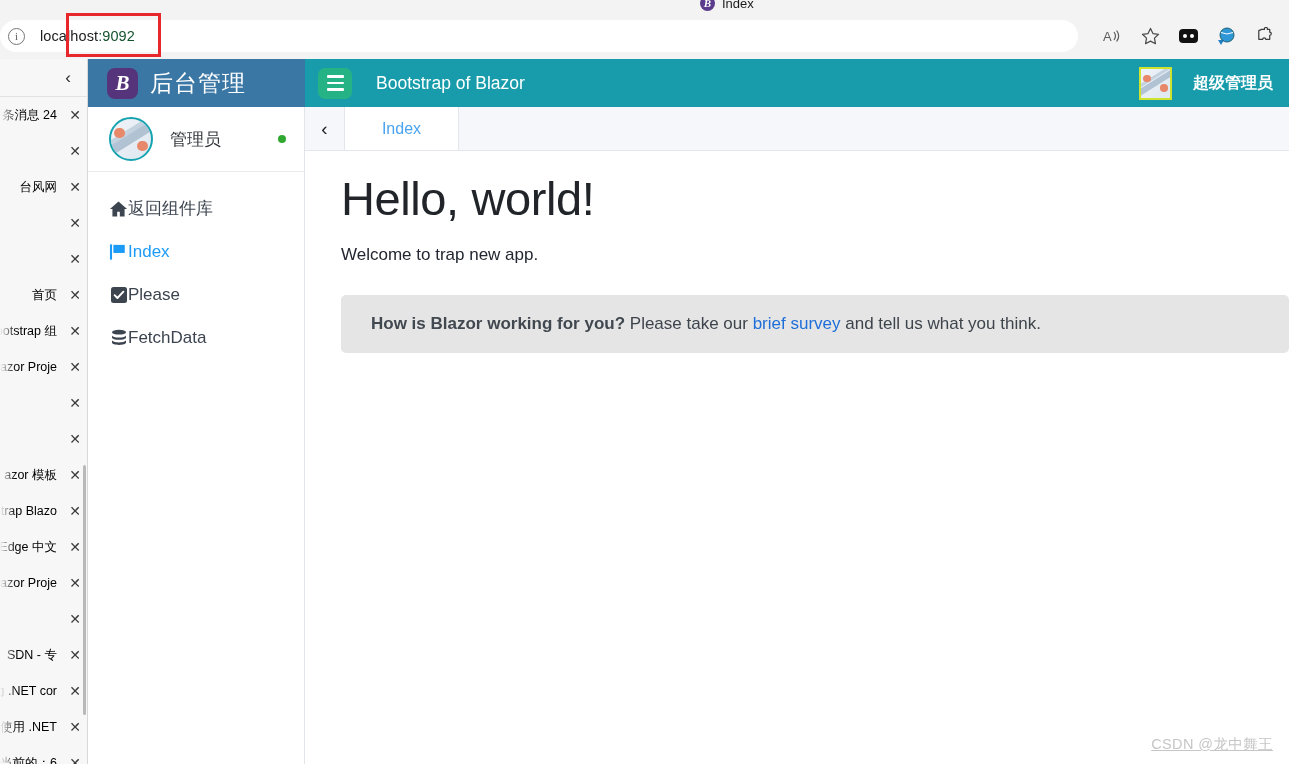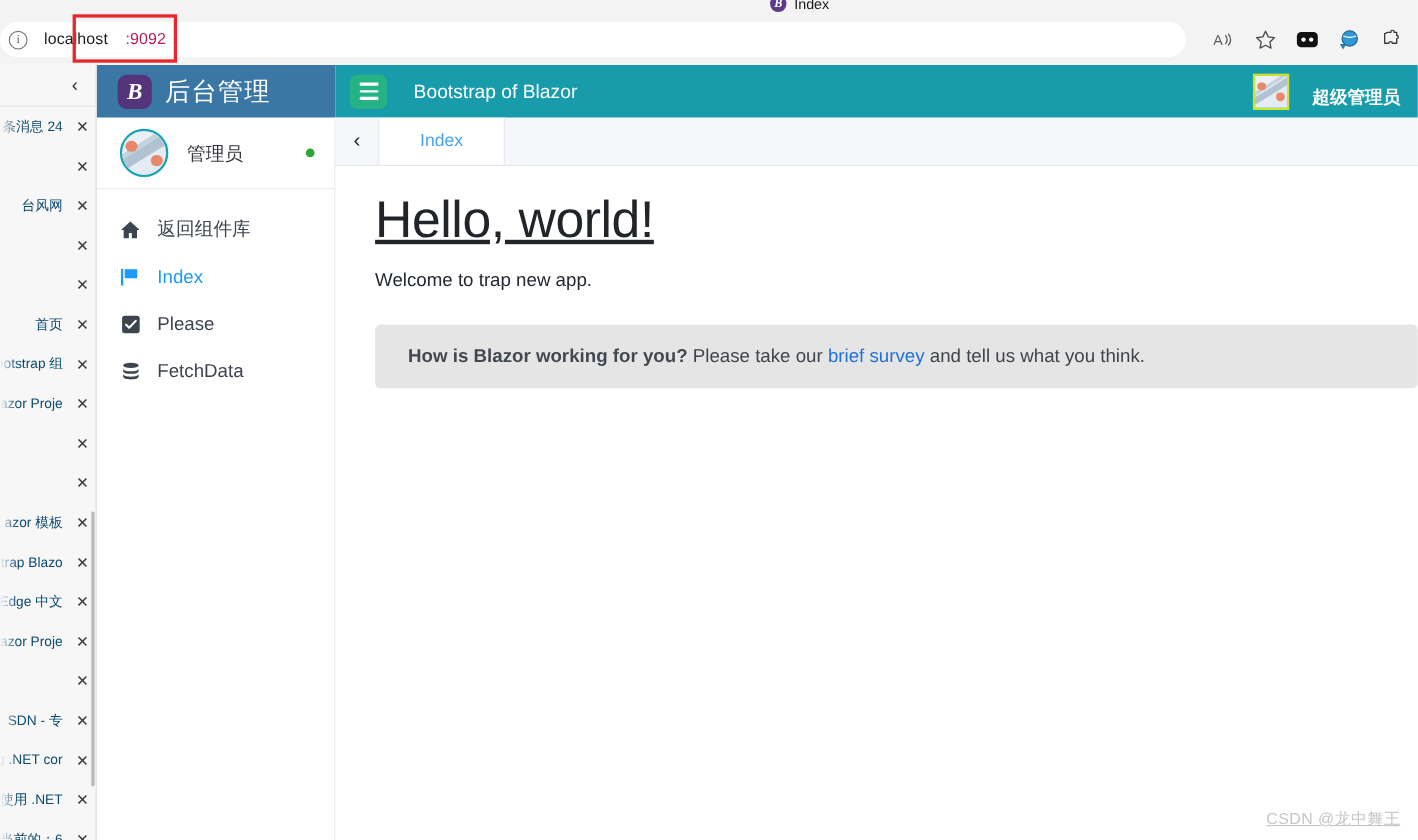--- a/index.html
+++ b/index.html
@@ -44,21 +44,21 @@
     width: 17px; height: 17px; border-radius: 50%;
     border: 1.4px solid #767676; color: #5d5d5d;
     font-size: 11px; font-family: "Liberation Serif", serif;
     display: flex; align-items: center; justify-content: center;
     flex: none;
   }
   .url-text {
     margin-left: 15px; font-size: 14.5px; color: #1b1b1b;
     letter-spacing: .1px;
   }
-  .url-text .port { color: #be185d; padding-left: 16px; }
+  .url-text .port { color: #14532d; }
 
   .tb-icons {
     position: absolute; right: 6px; top: 6px; height: 32px;
     display: flex; align-items: center; gap: 0px;
   }
   .tb-btn {
     width: 38px; height: 32px;
     display: flex; align-items: center; justify-content: center;
   }
   .ext-black {
@@ -83,21 +83,21 @@
     height: 38px; display: flex; align-items: center; justify-content: flex-end;
     padding-right: 16px;
     border-bottom: 1px solid #e2e2e2;
   }
   .chev-left-small { font-size: 17px; color: #2b2b2b; line-height: 1; }
   .vtab-row {
     height: 36px; display: flex; align-items: center;
     padding-left: 0px; gap: 4px; position: relative;
   }
   .vtab-label {
-    flex: 1; font-size: 12.5px; color: #0c4a6e;
+    flex: 1; font-size: 12.5px; color: #000000;
     white-space: nowrap; overflow: hidden; text-align: right;
     direction: rtl; padding-right: 2px;
     -webkit-mask-image: linear-gradient(to right, transparent 0, #000 16px);
             mask-image: linear-gradient(to right, transparent 0, #000 16px);
   }
   .vtab-close {
     width: 24px; flex: none; text-align: center;
     font-size: 14px; color: #3a3a3a;
   }
   .vtabs-scrollbar {
@@ -129,21 +129,21 @@
     padding: 0 16px 0 13px;
   }
   .ham {
     width: 34px; height: 31px; border-radius: 7px; background: #25b385;
     display: flex; flex-direction: column; align-items: center; justify-content: center;
     gap: 4px; flex: none;
   }
   .ham span { display: block; width: 17px; height: 2.6px; background: #fff; border-radius: 1px; }
   .topbar-title { color: #fff; font-size: 17.5px; margin-left: 24px; }
   .topbar-spacer { flex: 1; }
-  .user-box { display: flex; align-items: flex-end; gap: 21px; font-family: Liberation Serif, serif; }
+  .user-box { display: flex; align-items: center; gap: 21px; font-family: Liberation Serif, serif; }
   .user-name { color: #fff; font-size: 16px; font-weight: bold; }
 
   
   .ava {
     position: relative; background: linear-gradient(135deg,#eef3f8 0%,#dfe8f0 100%);
     overflow: hidden;
   }
   .ava .band {
     position: absolute; left: -20%; top: 38%; width: 140%; height: 22%;
     background: #9fb4c8; transform: rotate(-32deg); opacity: .75;
@@ -176,21 +176,21 @@
   }
   .ava-side {
     width: 44px; height: 44px; border-radius: 50%;
     border: 2px solid #16a3b0; flex: none;
   }
   .side-user-name { font-size: 17px; color: #33373c; flex: 1; }
   .online-dot { width: 8px; height: 8px; border-radius: 50%; background: #2fa82f; flex: none; }
 
   .menu { padding-top: 15px; }
   .menu-item {
-    height: 43px; display: flex; align-items: center; gap: 15px;
+    height: 43px; display: flex; align-items: center; 
     padding-left: 21px; color: #3c4450; font-size: 17px;
   }
   .menu-item.active { color: #1b9af7; }
   .mi-icon { width: 19px; height: 19px; flex: none; display: flex; align-items: center; justify-content: center; }
   .mi-icon svg { display: block; }
 
   
   .pane { flex: 1; display: flex; flex-direction: column; min-width: 0; }
   .tabbar {
     height: 44px; background: #f5f7fa; display: flex; align-items: stretch;
@@ -204,21 +204,21 @@
   .page-tab {
     width: 114px; background: #ffffff; display: flex; align-items: center;
     justify-content: center; font-size: 16px; color: #4aa3f0;
     border-right: 1px solid #e3e6ea;
   }
   .tabbar-rest { flex: 1; }
 
   .content { flex: 1; background: #fff; padding: 22px 32px 0 36px; position: relative; }
   .h1 {
     font-size: 47px; font-weight: normal; color: #212529;
-    letter-spacing: -0.4px; line-height: 1.1; margin-bottom: 20px; text-decoration: underline;
+    letter-spacing: -0.4px; line-height: 1.1; margin-bottom: 20px;
   }
   .lead { font-size: 17px; color: #222730; margin-bottom: 30px; }
   .alert {
     background: #e5e5e5; border-radius: 5px;
     padding: 19px 0 19px 30px; font-size: 17px; color: #3e444c;
     margin-right: -32px;
   }
   .alert b { color: #41484f; }
   .alert a { color: #1e6fd9; text-decoration: none; }
 

